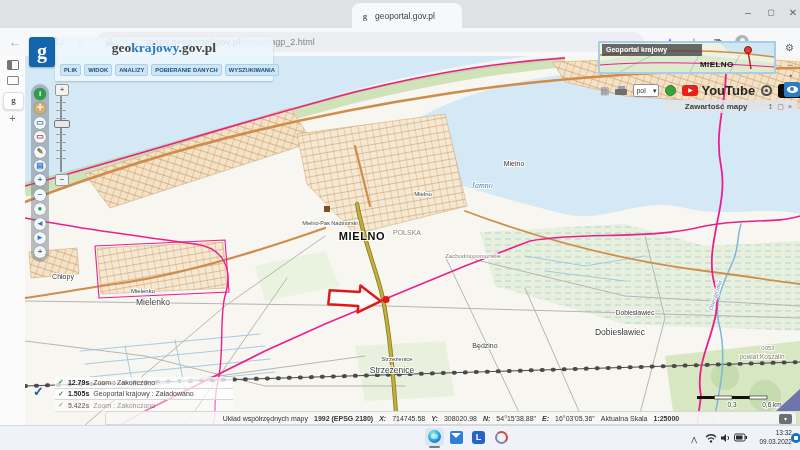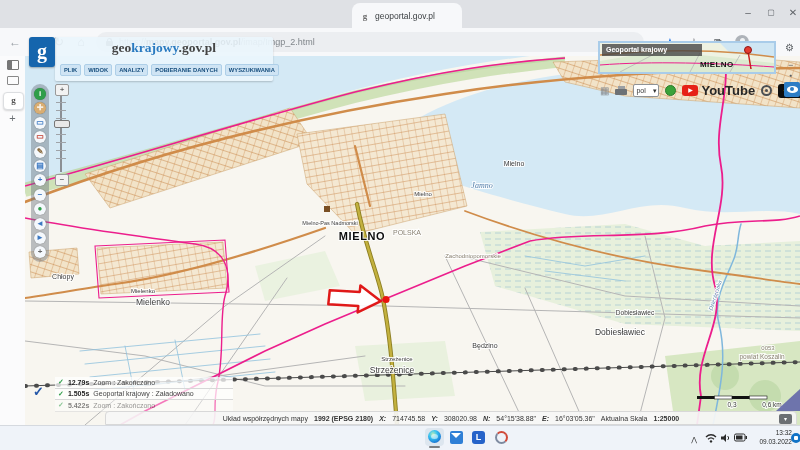--- a/index.html
+++ b/index.html
@@ -374,20 +374,26 @@
     <span id="acc"></span>
     <span id="contrast">
       <span class="pl">+</span>
       <span class="eye"></span>
     </span>
   </div>
   <div id="blueeye" class="abs">
       <span class="w"></span>
     </div>
 
+  <div id="zaw" class="abs">
+    <span class="t">Zawartość mapy</span>
+    <span class="i">↥</span>
+    <span class="i">▢</span>
+    <span class="i">×</span>
+  </div>
 
   <div id="bigcheck" class="abs">✓</div>
   <div id="status-stack" class="abs">
       <div class="srow">
         <span class="chk">✓</span>
         <span class="stime">12.79s</span>
         <span class="stask">Zoom : Zakończono</span>
       </div>
       <div class="srow">
         <span class="chk">✓</span>

